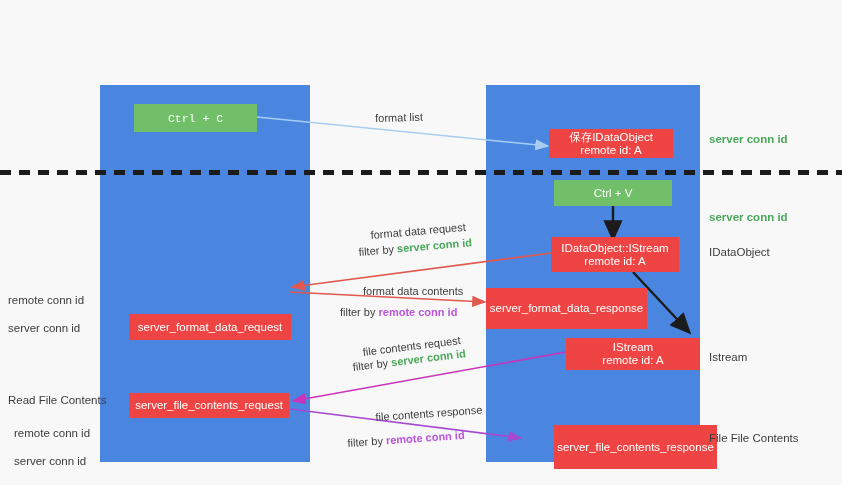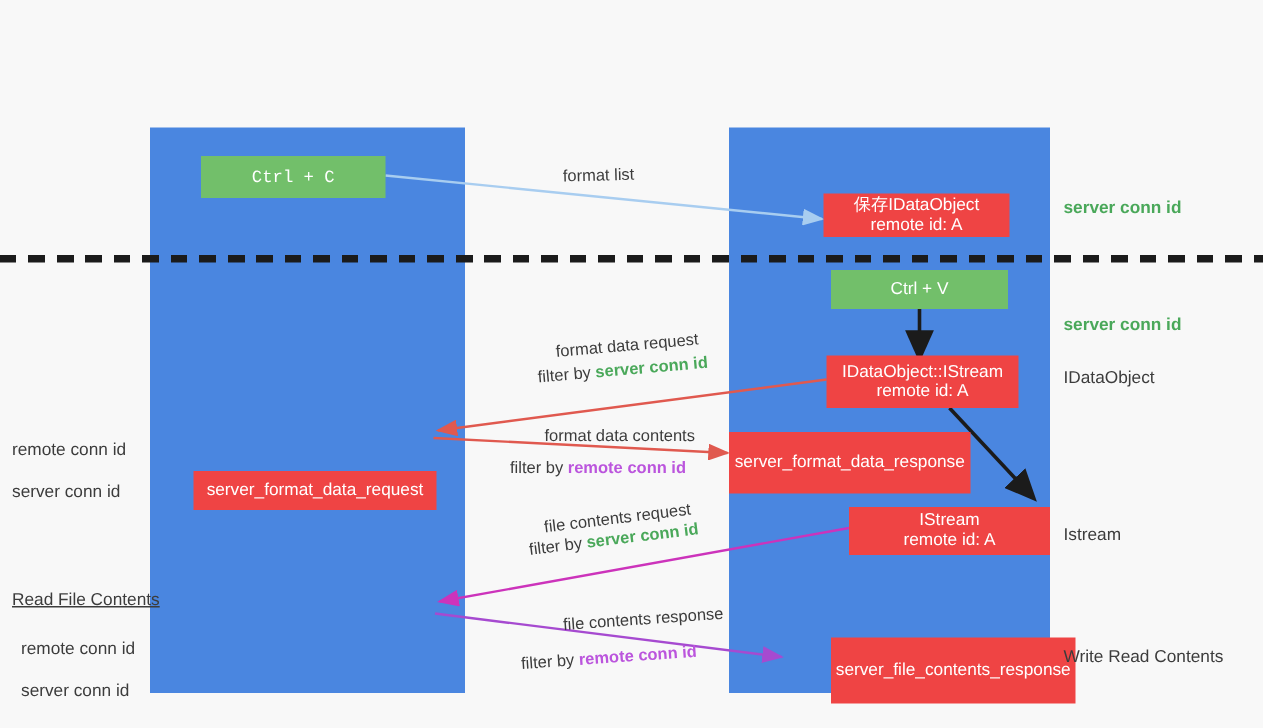--- a/index.html
+++ b/index.html
@@ -124,35 +124,36 @@
   <div class="box orange" style="left:551px;top:237px;width:128px;height:35px;">IDataObject::IStream
 remote id: A</div>
 
   <div class="box orange" style="left:129px;top:275px;width:162px;height:26px;margin-top:39px;">server_format_data_request</div>
 
   <div class="box orange" style="left:486px;top:288px;width:161px;height:41px;">server_format_data_response</div>
 
   <div class="box orange" style="left:566px;top:338px;width:134px;height:32px;">IStream
 remote id: A</div>
 
+  <div class="box orange" style="left:129px;top:393px;width:160px;height:25px;">server_file_contents_request</div>
 
   <div class="box orange" style="left:522px;top:425px;width:163px;height:44px;margin-left:32px;">server_file_contents_response</div>
 
   <div class="anno green-t" style="left:709px;top:132px;">server conn id</div>
   <div class="anno green-t" style="left:709px;top:210px;">server conn id</div>
   <div class="anno dark" style="left:709px;top:245px;">IDataObject</div>
   <div class="anno dark" style="left:709px;top:350px;">Istream</div>
-  <div class="anno dark" style="left:709px;top:431px;">Write Read Contents</div>
+  <div class="anno dark" style="left:709px;top:431px;">File File Contents</div>
 
   <div class="anno" style="left:8px;top:279px;width:90px;text-align:left;">
     <div class="purple-t">remote conn id</div>
     <div class="green-t">server conn id</div>
   </div>
 
-  <div class="anno dark" style="left:8px;top:393px;text-decoration:underline;">Read File Contents</div>
+  <div class="anno dark" style="left:8px;top:393px;">Read File Contents</div>
   <div class="anno" style="left:14px;top:412px;width:95px;">
     <div class="purple-t">remote conn id</div>
     <div class="green-t">server conn id</div>
   </div>
 
   <div class="elabel" style="left:375px;top:111px;transform:rotate(-1.5deg);">format list</div>
 
   <div class="elabel" style="left:370px;top:228px;transform:rotate(-5deg);">format data request</div>
   <div class="elabel" style="left:358px;top:245px;transform:rotate(-5deg);"><span>filter by </span><span class="g">server conn id</span></div>
 

